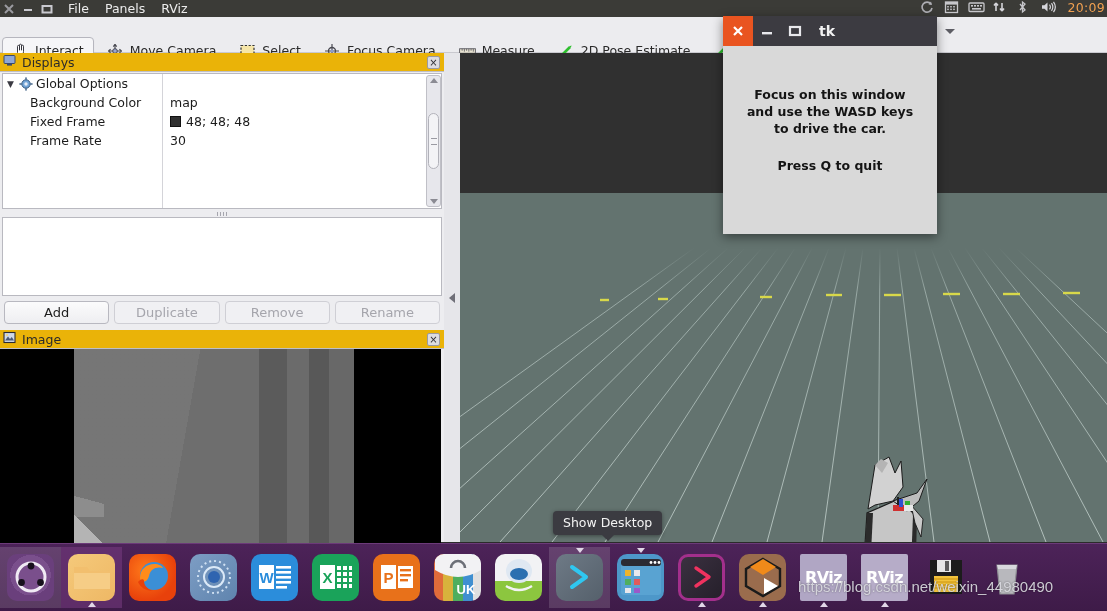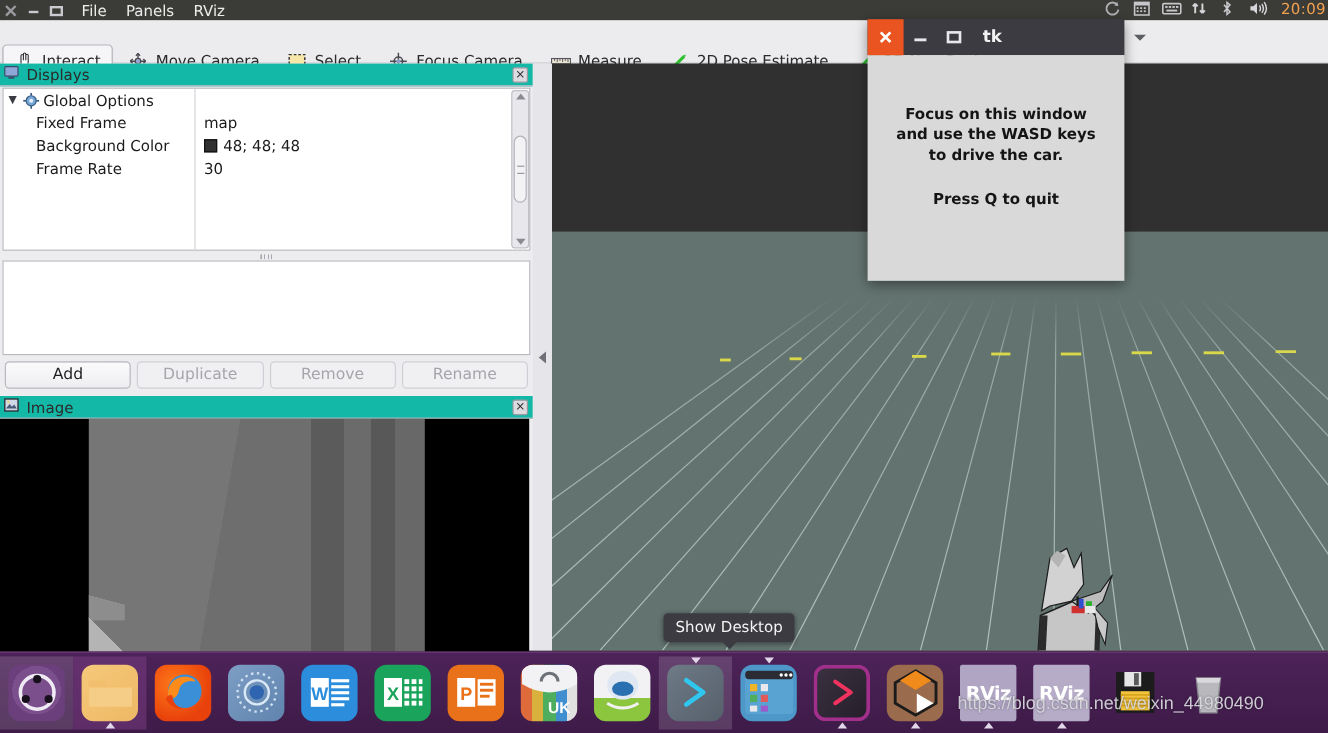--- a/index.html
+++ b/index.html
@@ -61,21 +61,21 @@
     width: 0; height: 0; border-left: 5px solid transparent; border-right: 5px solid transparent;
     border-top: 5px solid #5d5d64;
   }
 
   
   .leftdock {
     position: absolute; left: 0; top: 36px; width: 444px; height: 489px;
     background: #ededf0;
   }
   .panel-title {
-    height: 19px; background: #14b8a6;
+    height: 19px; background: #eab308;
     display: flex; align-items: center; gap: 6px;
     padding: 0 4px 0 3px;
     font-size: 12.5px; color: #2b2b2b;
     border-bottom: 1px solid #bfbfc6;
     position: relative;
   }
   .panel-title .xbtn {
     position: absolute; right: 4px; top: 3px;
     width: 13px; height: 13px; border: 1px solid #9a9aa2; border-radius: 2px;
     background: #dcdce1;
@@ -455,24 +455,24 @@
                     <rect x="6.3" y="0.4" width="1.4" height="2.2"></rect>
                     <rect x="6.3" y="11.4" width="1.4" height="2.2"></rect>
                     <rect x="0.4" y="6.3" width="2.2" height="1.4"></rect>
                     <rect x="11.4" y="6.3" width="2.2" height="1.4"></rect>
                   </g>
                 </svg>
             </span>
             <span>Global Options</span>
           </div>
           <div class="trow trow-l" style="padding-left:27px;">
-            <span>Fixed Frame</span>
+            <span>Background Color</span>
           </div>
           <div class="trow trow-l" style="padding-left:27px;">
-            <span>Background Color</span>
+            <span>Fixed Frame</span>
           </div>
           <div class="trow trow-l" style="padding-left:27px;">
             <span>Frame Rate</span>
           </div>
         </div>
         <div class="tree-col-r">
           <div class="trow trow-r">
             <span></span>
           </div>
           <div class="trow trow-r">

